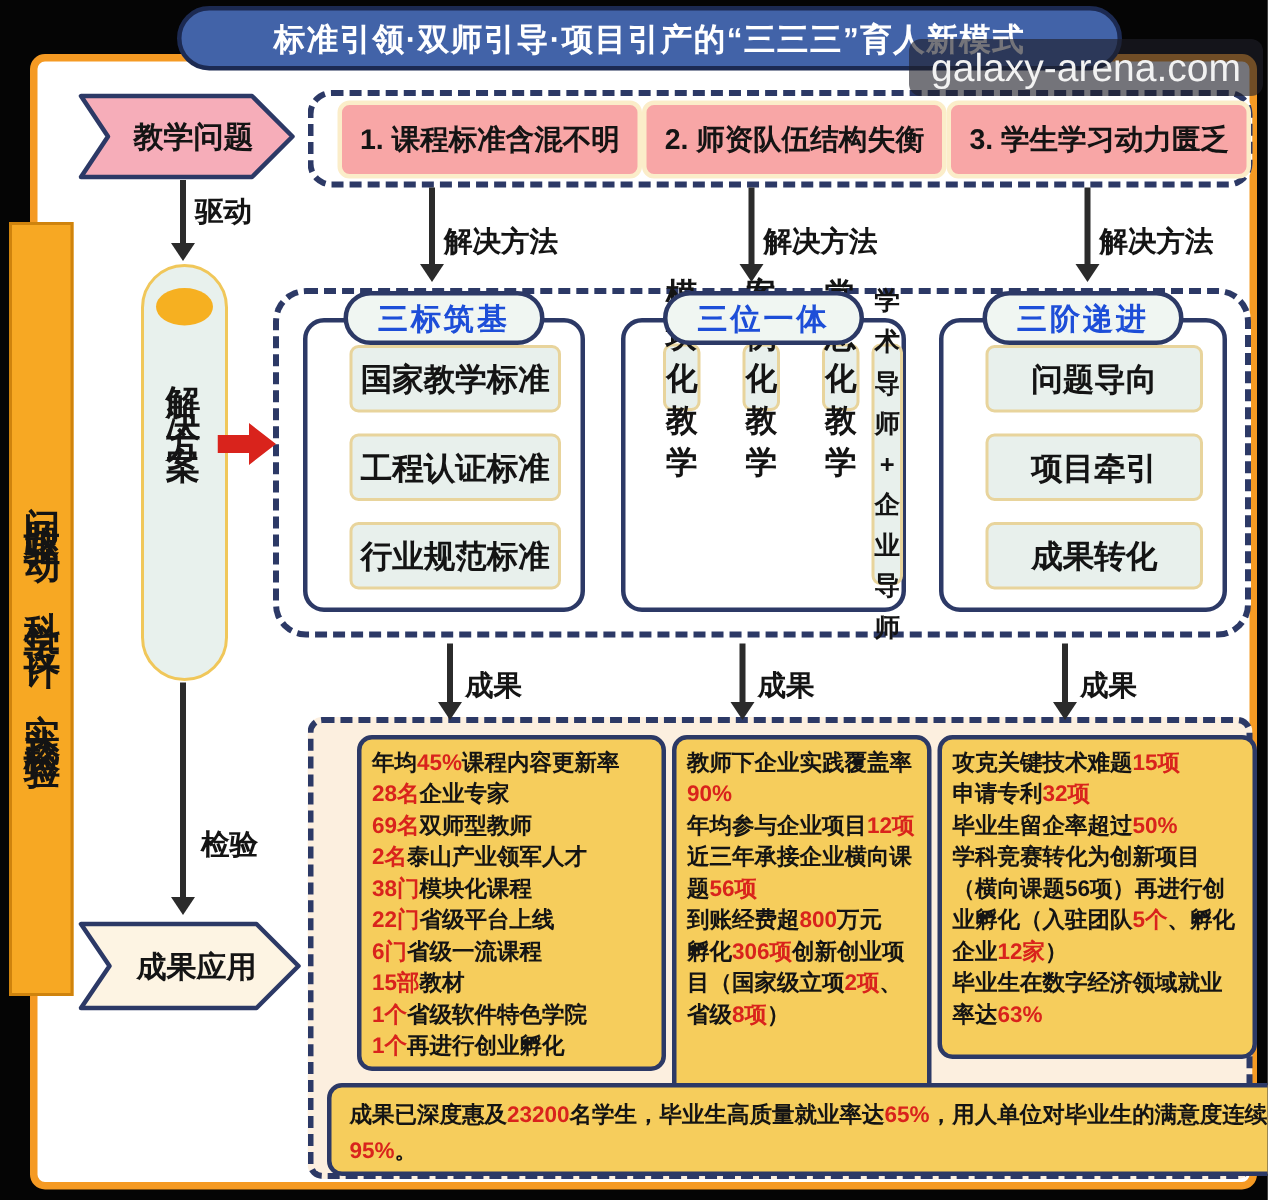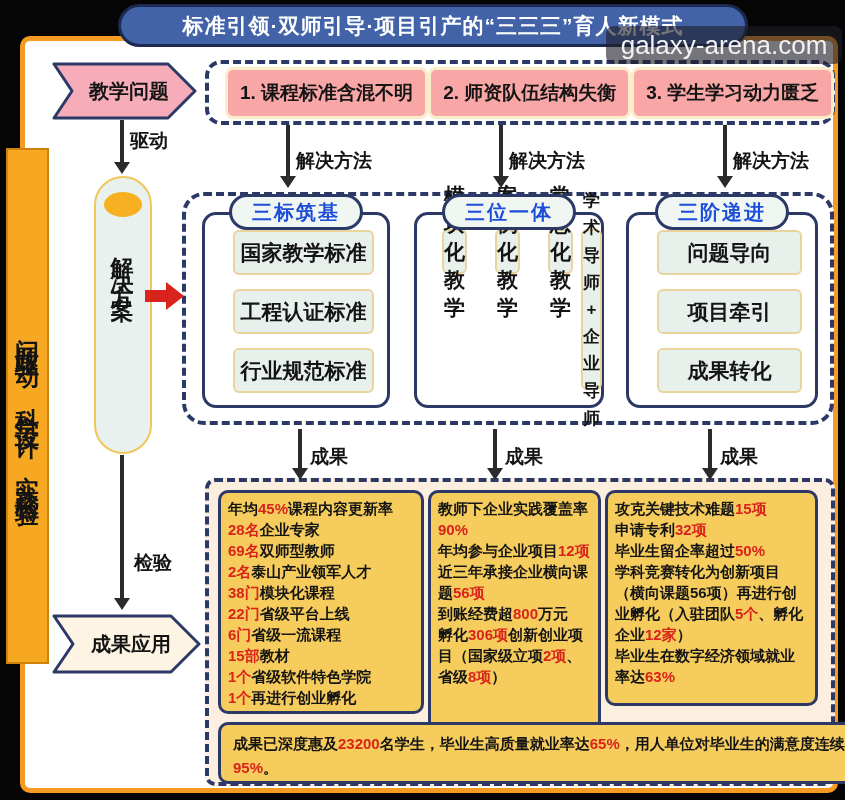--- a/index.html
+++ b/index.html
@@ -71,21 +71,21 @@
   .g2col { flex:1; display:flex; flex-direction:row; gap:13px; }
   .g2col .item { height:45px; }
   .sidebox { width:54px; height:161px; background:#e8f0ec; border:2px solid #e8d49c; border-radius:6px;
              display:flex; align-items:center; justify-content:center; text-align:center;
              font-size:17px; font-weight:bold; color:#141414; white-space:pre-line; line-height:1.6; }
 
   
   .outbox { position:absolute; left:205px; top:478px; width:630px; height:308px;
             border:4px dashed #2c3966; border-radius:10px; background:#fcefdf; }
   .ycol { position:absolute; background:#f6cd5c; border:3px solid #2c3966; border-radius:10px;
-          padding:5px 7px; font-size:15px; font-weight:bold; color:#141414; line-height:21px; }
+          padding:5px 7px; font-size:15px; font-weight:bold; color:#141414; line-height:21px;margin-left:20px; }
   .oline span.red { color:#d9231c; }
   .summary { position:absolute; left:218px; top:722px; width:716px; height:62px;
              background:#f6cd5c; border:3px solid #2c3966; border-radius:10px;
              padding:7px 12px; font-size:15px; font-weight:bold; color:#141414; line-height:24px; }
 </style>
 </head>
 <body>
 
 <div class="stage">
 

